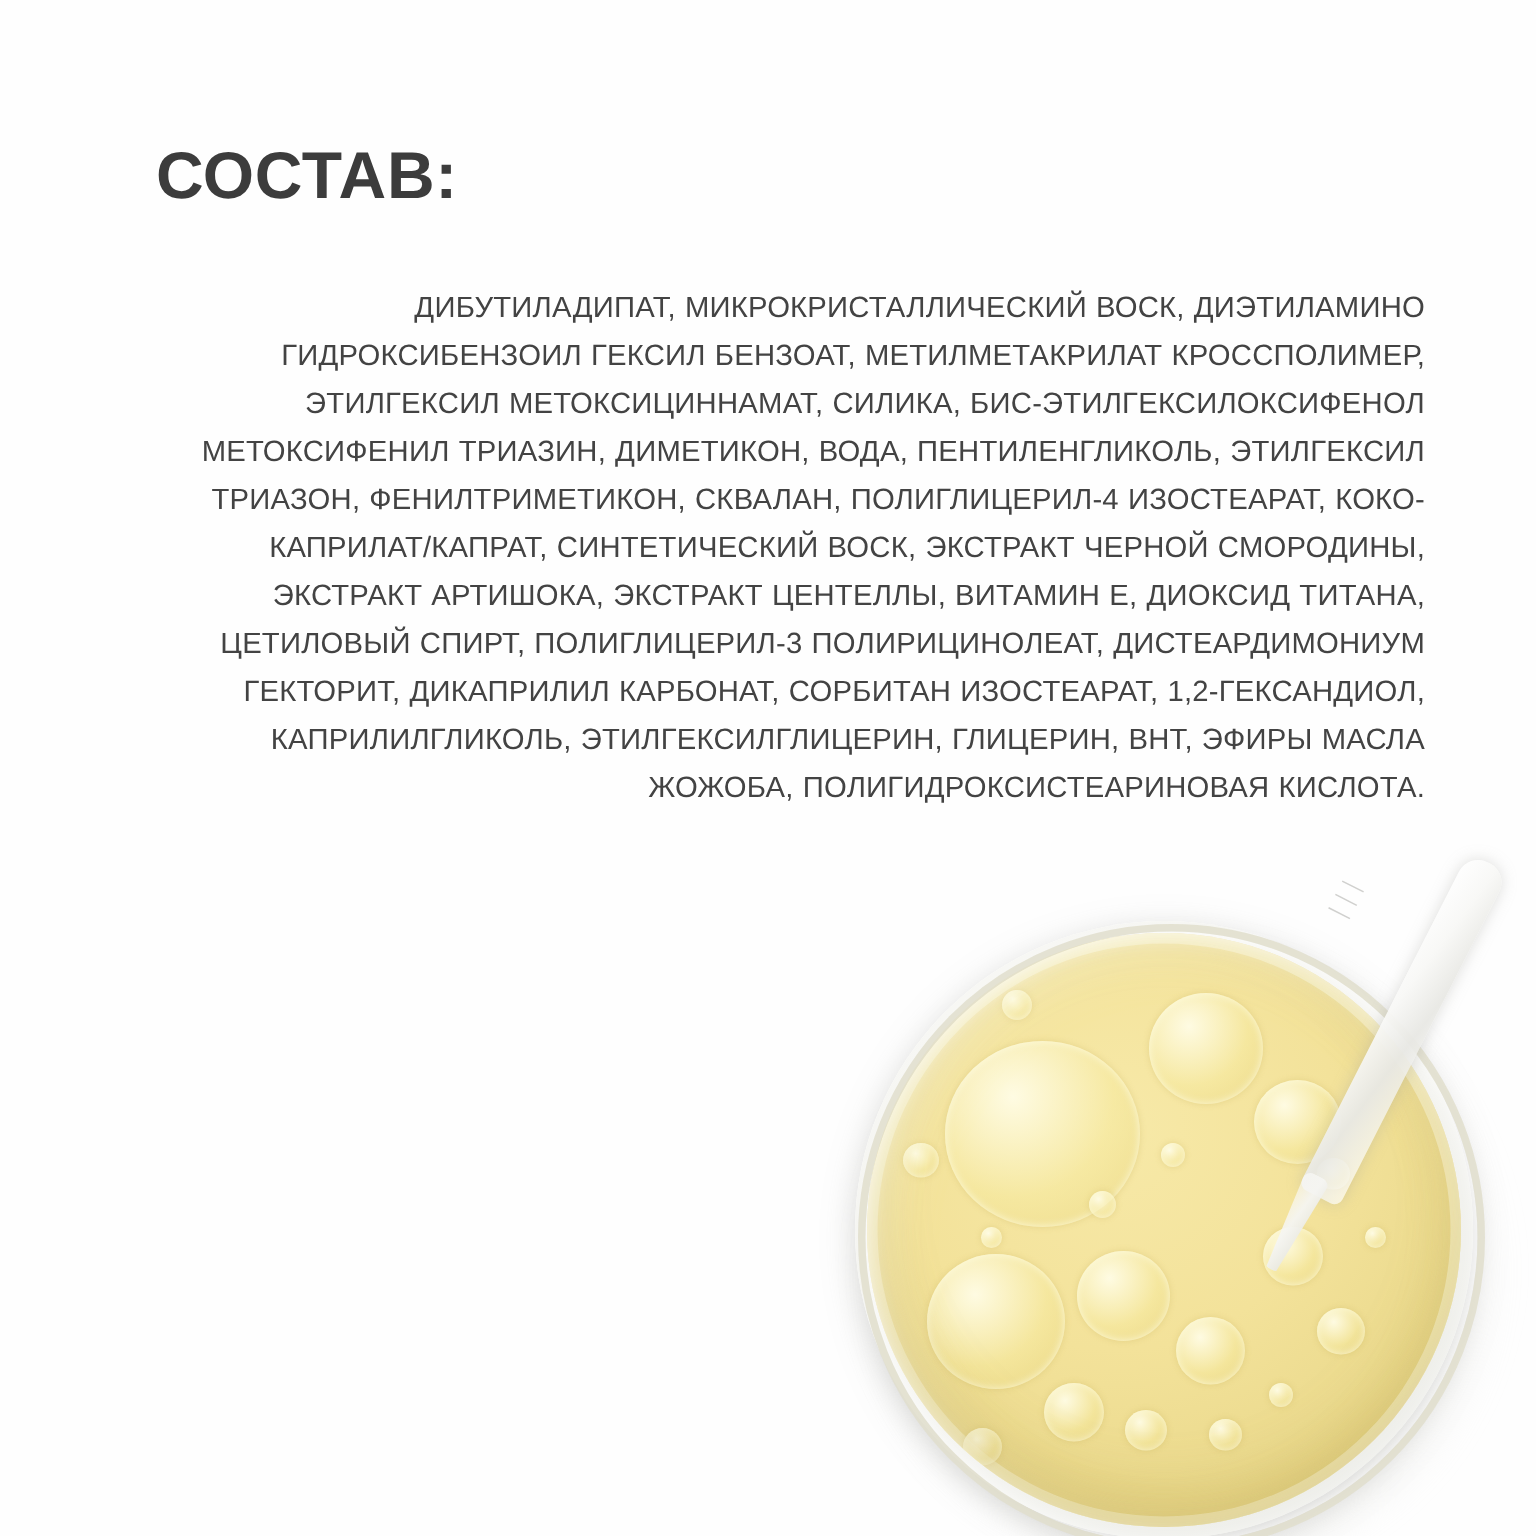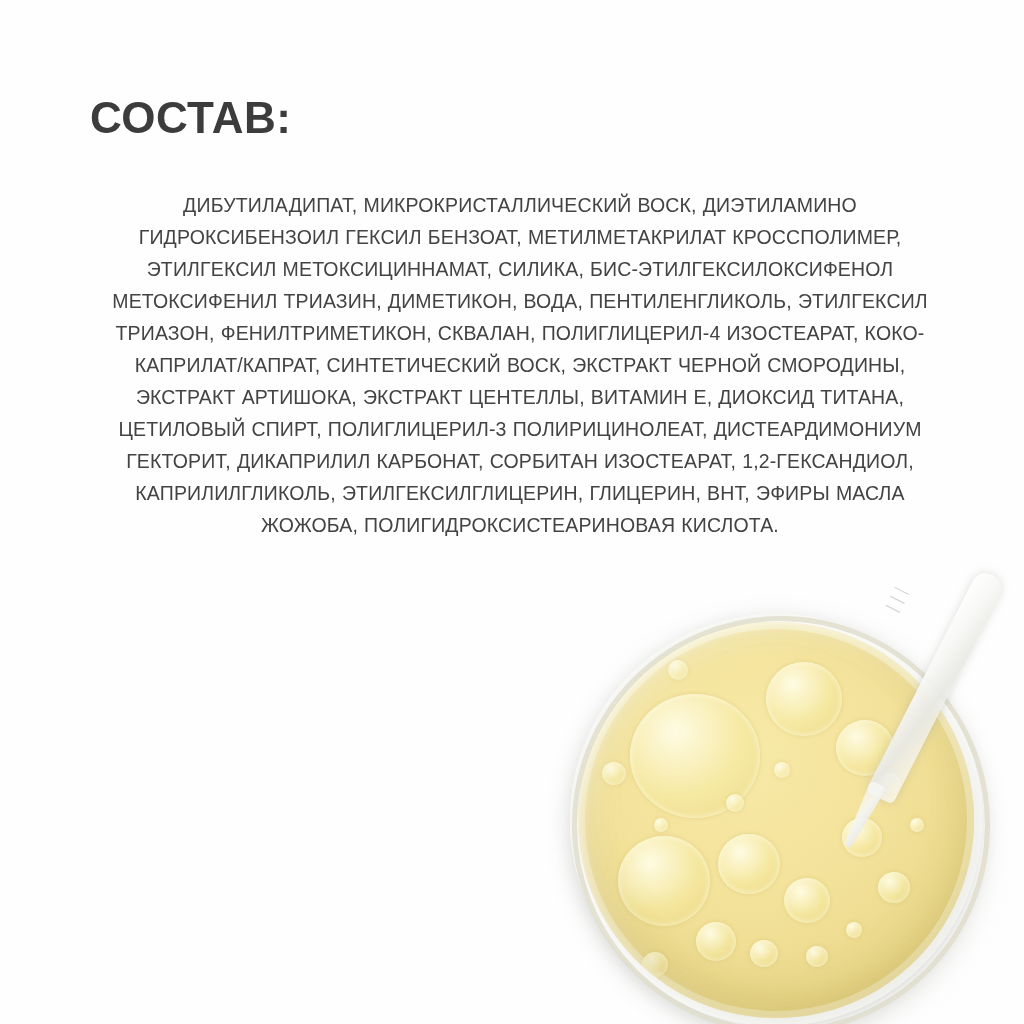--- a/index.html
+++ b/index.html
@@ -28,32 +28,32 @@
     left: 90px;
     top: 95px;
     width: 860px;
   }
 
   .title {
     font-size: 44px;
     font-weight: 700;
     letter-spacing: 0.5px;
     color: #3c3c3c;
-    margin: 0 0 48px 0;
+    margin: 0 0 48px 14px;
     line-height: 1.05;
   }
 
   .ingredients {
     font-size: 19.5px;
     line-height: 32px;
     letter-spacing: 0.15px;
     color: #434343;
     margin: 0;
     width: 860px;
-    text-align: center;
+    text-align: right;
     word-spacing: 0.5px;
   }
 
   
   .photo {
     position: absolute;
     right: -10px;
     bottom: -12px;
     width: 470px;
     height: 470px;

